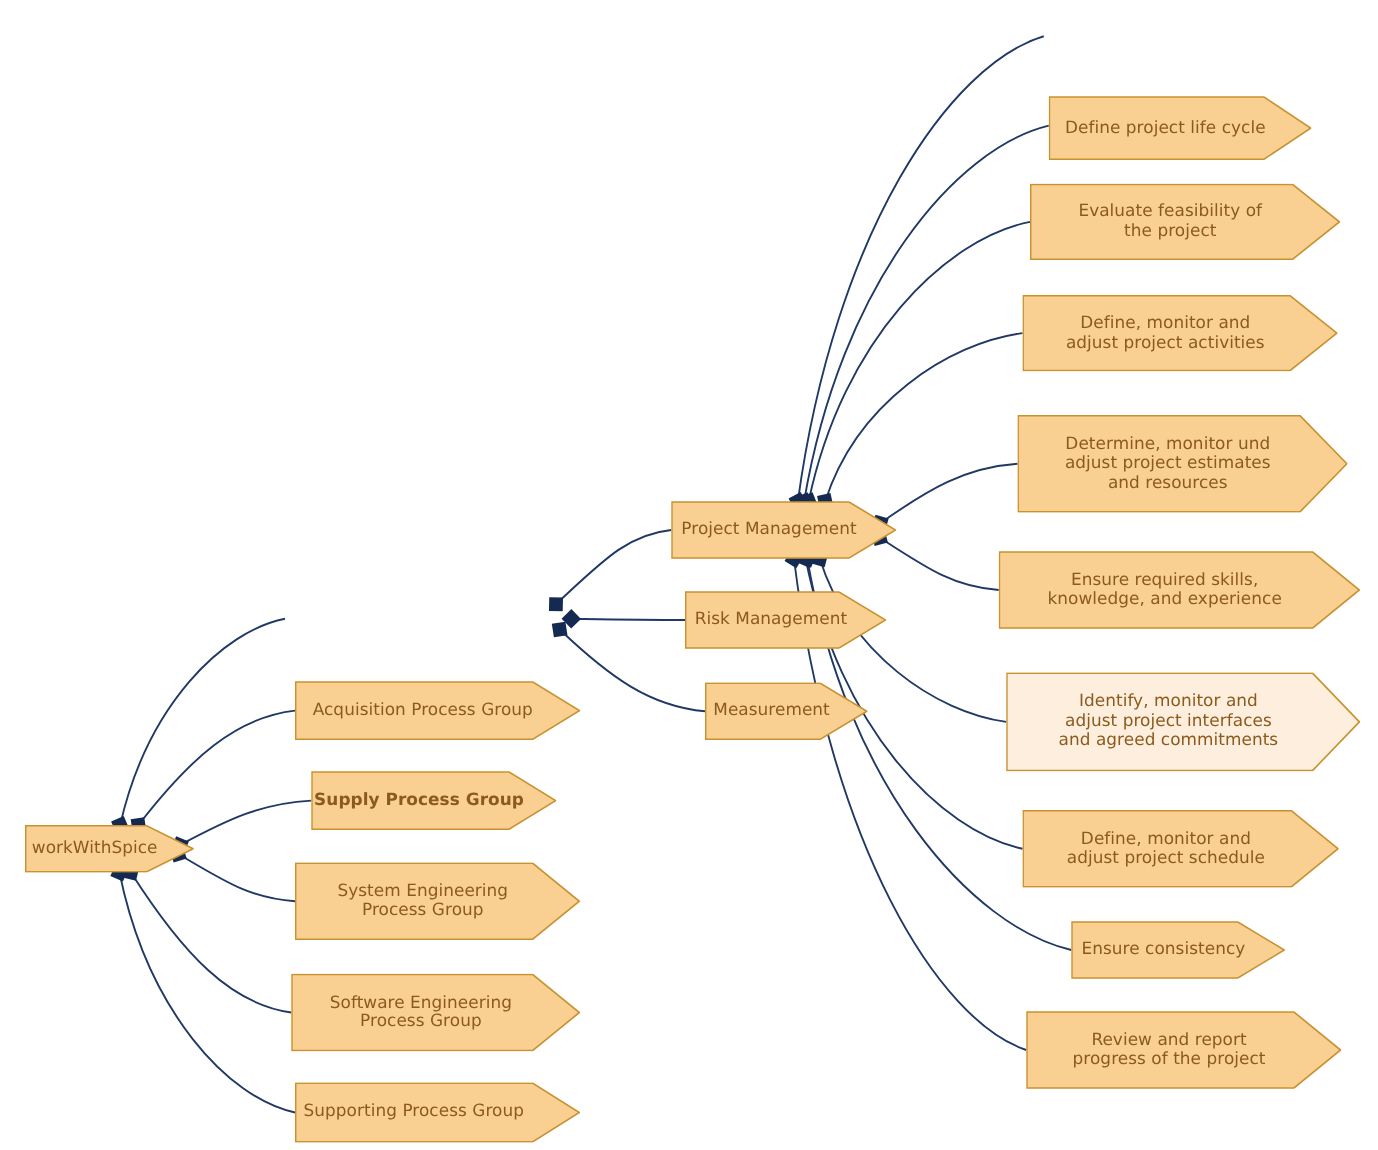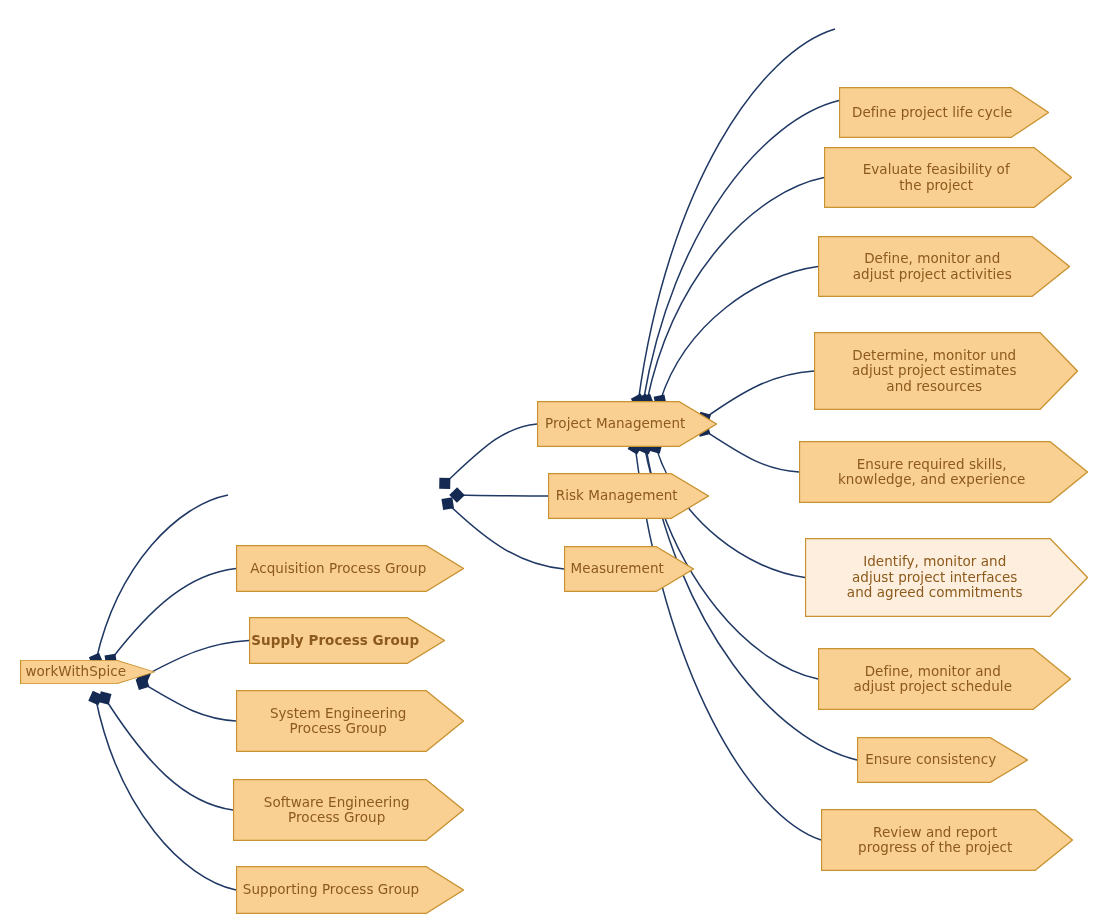--- a/index.html
+++ b/index.html
@@ -134,21 +134,21 @@
         <rect x="-5.50" y="-5.50" width="11" height="11" fill="#152a52" transform="translate(644.51,447.00) rotate(113.39)"></rect>
       </g>
       <g>
         <rect x="-5.50" y="-5.50" width="11" height="11" fill="#152a52" transform="translate(645.83,447.00) rotate(112.38)"></rect>
       </g>
       <g>
         <rect x="-5.50" y="-5.50" width="11" height="11" fill="#152a52" transform="translate(635.18,447.00) rotate(120.96)"></rect>
       </g>
     </svg>
   <div id="node-layer">
-      <div class="node" style="left: 20px; top: 660px; width: 135px; height: 24px;"><svg class="shape" viewBox="0 0 135 38" preserveAspectRatio="none">
+      <div class="node" style="left: 20px; top: 660px; width: 135px; height: 38px;"><svg class="shape" viewBox="0 0 135 38" preserveAspectRatio="none">
           <polygon points="0.5,0.5 97,0.5 134.5,19 97,37.5 0.5,37.5" fill="#f9cf92" stroke="#c8922f" stroke-width="1.3" stroke-linejoin="miter"></polygon>
         </svg><span class="node-label" style="margin-right: 23.56px;">workWithSpice</span></div>
       <div class="node" style="left: 236px; top: 545px; width: 228px; height: 47px;"><svg class="shape" viewBox="0 0 228 47" preserveAspectRatio="none">
           <polygon points="0.5,0.5 190,0.5 227.5,23.5 190,46.5 0.5,46.5" fill="#f9cf92" stroke="#c8922f" stroke-width="1.3" stroke-linejoin="miter"></polygon>
         </svg><span class="node-label" style="margin-right: 23.56px;">Acquisition Process Group</span></div>
       <div class="node" style="left: 249px; top: 617px; width: 196px; height: 47px;"><svg class="shape" viewBox="0 0 196 47" preserveAspectRatio="none">
           <polygon points="0.5,0.5 158,0.5 195.5,23.5 158,46.5 0.5,46.5" fill="#f9cf92" stroke="#c8922f" stroke-width="1.3" stroke-linejoin="miter"></polygon>
         </svg><span class="node-label" style="margin-right: 23.56px; font-weight: bold;">Supply Process Group</span></div>
       <div class="node" style="left: 236px; top: 690px; width: 228px; height: 62px;"><svg class="shape" viewBox="0 0 228 62" preserveAspectRatio="none">
           <polygon points="0.5,0.5 190,0.5 227.5,31 190,61.5 0.5,61.5" fill="#f9cf92" stroke="#c8922f" stroke-width="1.3" stroke-linejoin="miter"></polygon>
@@ -163,21 +163,21 @@
         </svg><span class="node-label" style="margin-right: 38px;">Supporting Process Group</span></div>
       <div class="node" style="left: 537px; top: 401px; width: 180px; height: 46px;"><svg class="shape" viewBox="0 0 180 46" preserveAspectRatio="none">
           <polygon points="0.5,0.5 142,0.5 179.5,23 142,45.5 0.5,45.5" fill="#f9cf92" stroke="#c8922f" stroke-width="1.3" stroke-linejoin="miter"></polygon>
         </svg><span class="node-label" style="margin-right: 23.56px;">Project Management</span></div>
       <div class="node" style="left: 548px; top: 473px; width: 161px; height: 46px; justify-content: center;"><svg class="shape" viewBox="0 0 161 46" preserveAspectRatio="none">
           <polygon points="0.5,0.5 123,0.5 160.5,23 123,45.5 0.5,45.5" fill="#f9cf92" stroke="#c8922f" stroke-width="1.3" stroke-linejoin="miter"></polygon>
         </svg><span class="node-label" style="margin-right: 23.56px;">Risk Management</span></div>
       <div class="node" style="left: 564px; top: 546px; width: 130px; height: 46px;"><svg class="shape" viewBox="0 0 130 46" preserveAspectRatio="none">
           <polygon points="0.5,0.5 92,0.5 129.5,23 92,45.5 0.5,45.5" fill="#f9cf92" stroke="#c8922f" stroke-width="1.3" stroke-linejoin="miter"></polygon>
         </svg><span class="node-label" style="margin-right: 23.56px;">Measurement</span></div>
-      <div class="node" style="left: 839px; top: 87px; width: 210px; height: 51px;"><svg class="shape" viewBox="0 0 210 51" preserveAspectRatio="none">
+      <div class="node" style="left: 839px; top: 77px; width: 210px; height: 51px;"><svg class="shape" viewBox="0 0 210 51" preserveAspectRatio="none">
           <polygon points="0.5,0.5 172,0.5 209.5,25.5 172,50.5 0.5,50.5" fill="#f9cf92" stroke="#c8922f" stroke-width="1.3" stroke-linejoin="miter"></polygon>
         </svg><span class="node-label" style="margin-right: 23.56px;">Define project life cycle</span></div>
       <div class="node" style="left: 824px; top: 147px; width: 248px; height: 61px;"><svg class="shape" viewBox="0 0 248 61" preserveAspectRatio="none">
           <polygon points="0.5,0.5 210,0.5 247.5,30.5 210,60.5 0.5,60.5" fill="#f9cf92" stroke="#c8922f" stroke-width="1.3" stroke-linejoin="miter"></polygon>
         </svg><span class="node-label" style="margin-right: 23.56px;">Evaluate feasibility of
 the project</span></div>
       <div class="node" style="left: 818px; top: 236px; width: 252px; height: 61px;"><svg class="shape" viewBox="0 0 252 61" preserveAspectRatio="none">
           <polygon points="0.5,0.5 214,0.5 251.5,30.5 214,60.5 0.5,60.5" fill="#f9cf92" stroke="#c8922f" stroke-width="1.3" stroke-linejoin="miter"></polygon>
         </svg><span class="node-label" style="margin-right: 23.56px;">Define, monitor and
 adjust project activities</span></div>

